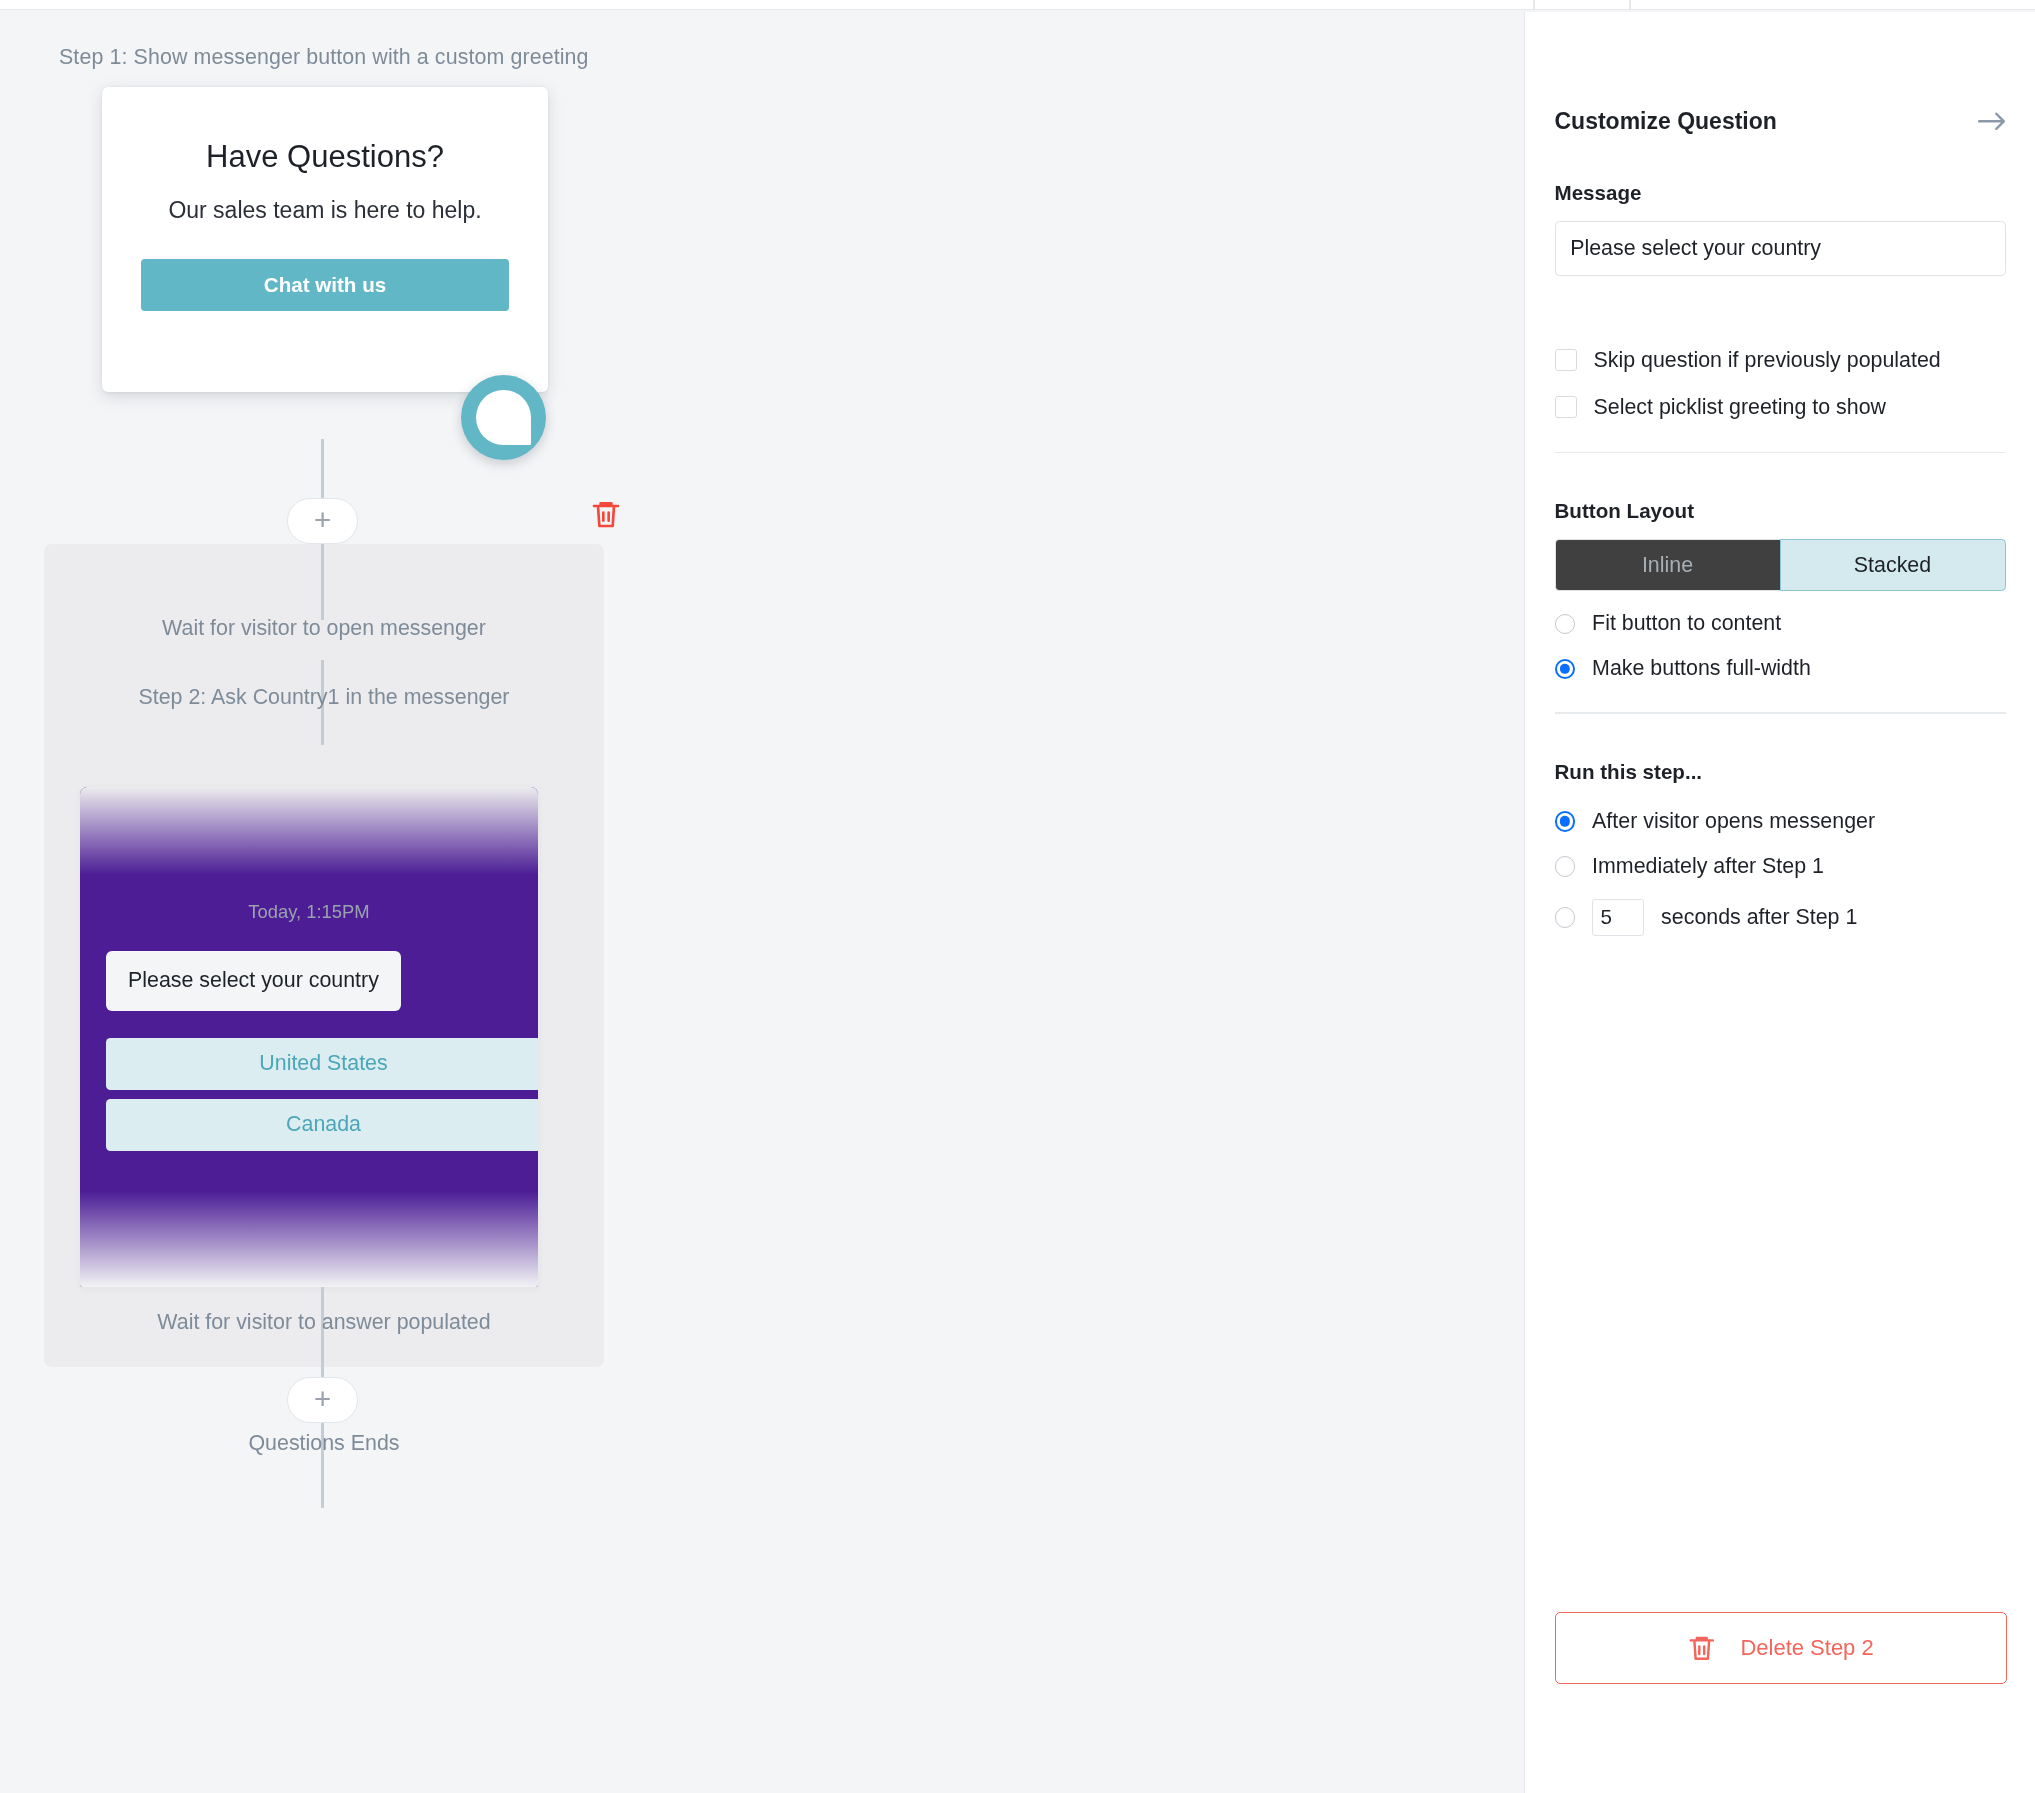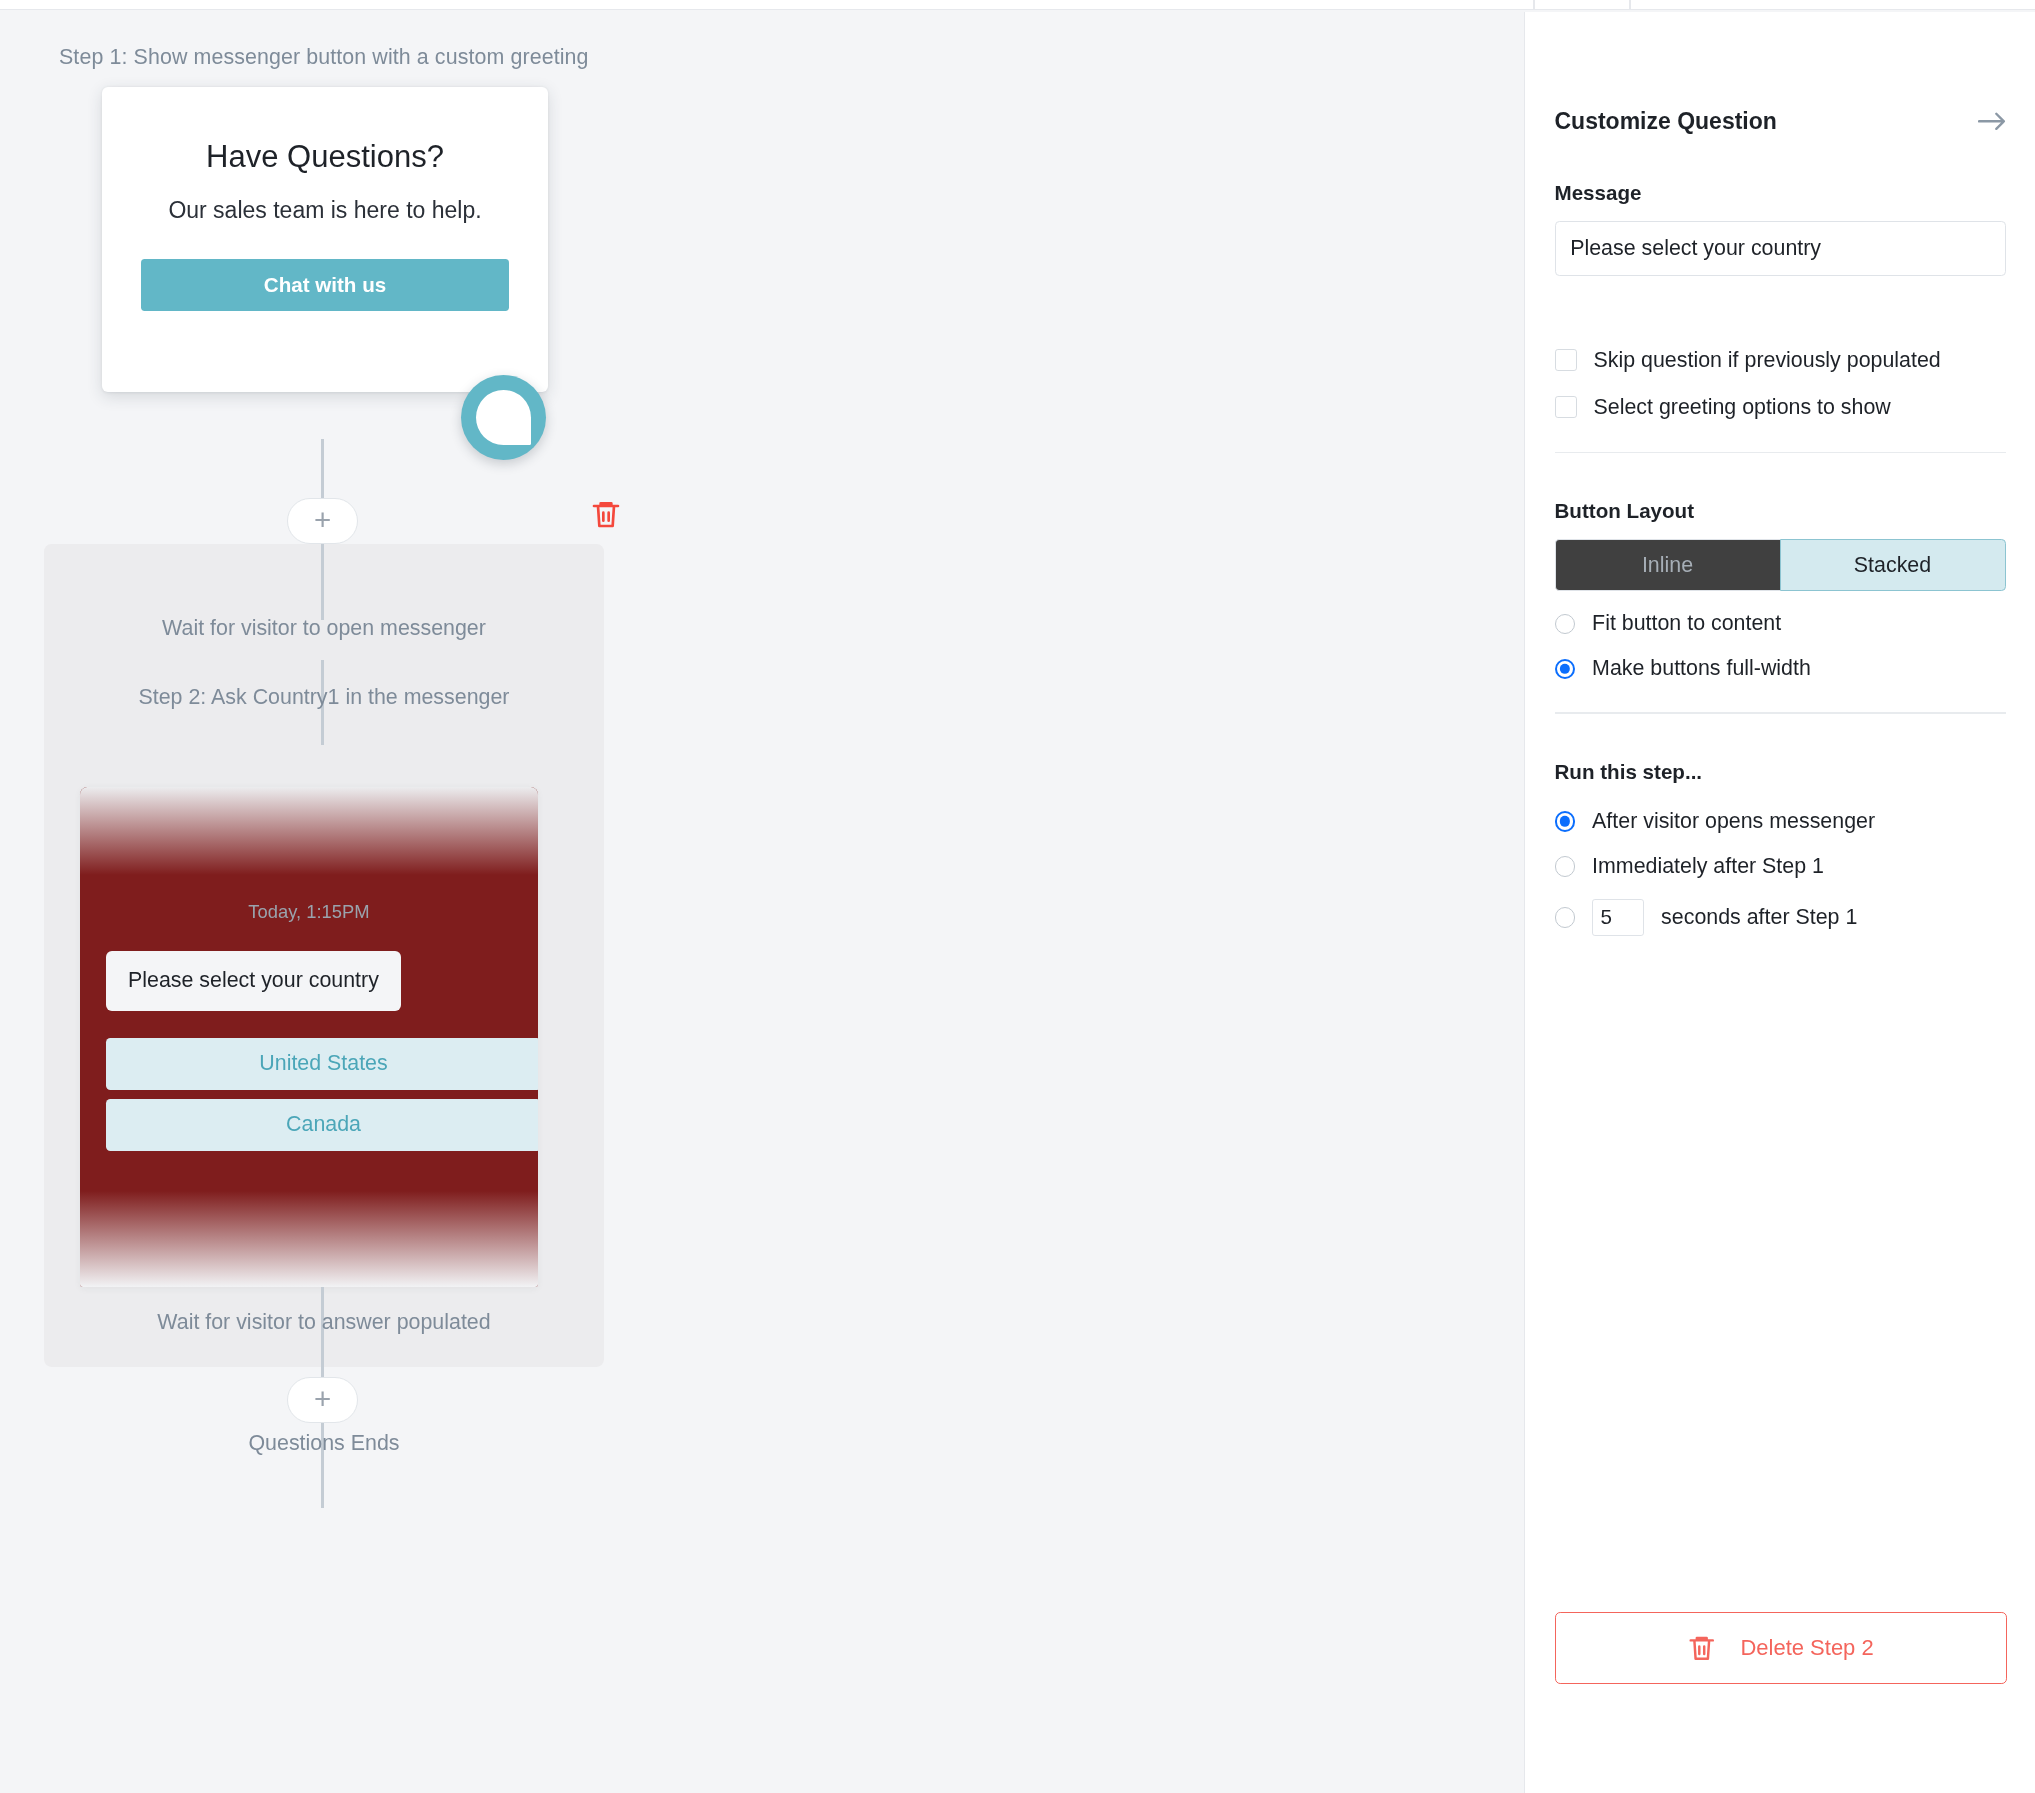--- a/index.html
+++ b/index.html
@@ -99,21 +99,21 @@
 
   .flow-text {
     position: absolute; width: 560px; left: 44px;
     text-align: center; font-size: 21.4px; color: #7e8b99;
   }
 
   
   .messenger {
     position: absolute; left: 80px; top: 775px;
     width: 458px; height: 500px;
-    background: #7f1d1d; border-radius: 7.4px 7.4px 2.9px 2.9px;
+    background: #4c1d95; border-radius: 7.4px 7.4px 2.9px 2.9px;
     overflow: hidden;
     box-shadow: 0 1.5px 7.4px rgba(38,50,66,.05);
   }
   .messenger .fade-top {
     position: absolute; left: 0; top: 0; width: 100%; height: 88px;
     background: linear-gradient(to bottom, #ececee 0%, rgba(255,255,255,0) 100%);
   }
   .messenger .fade-bottom {
     position: absolute; left: 0; bottom: 0; width: 100%; height: 96px;
     background: linear-gradient(to top, #f2f3f5 0%, rgba(255,255,255,0) 100%);
@@ -300,21 +300,21 @@
     <div class="field-label">Message</div>
     <input class="text-input" type="text" value="Please select your country" style="">
 
     <div style="height:50px"></div>
     <div class="check-row">
       <span class="checkbox"></span>
       <span class="check-label">Skip question if previously populated</span>
     </div>
     <div class="check-row">
       <span class="checkbox"></span>
-      <span class="check-label">Select greeting options to show</span>
+      <span class="check-label">Select picklist greeting to show</span>
     </div>
 
     <div style="height:32px"></div>
     <div class="hr"></div>
 
     <div class="field-label">Button Layout</div>
 
     <div class="seg-group">
       <div class="seg left">Inline</div>
       <div class="seg right">Stacked</div>

